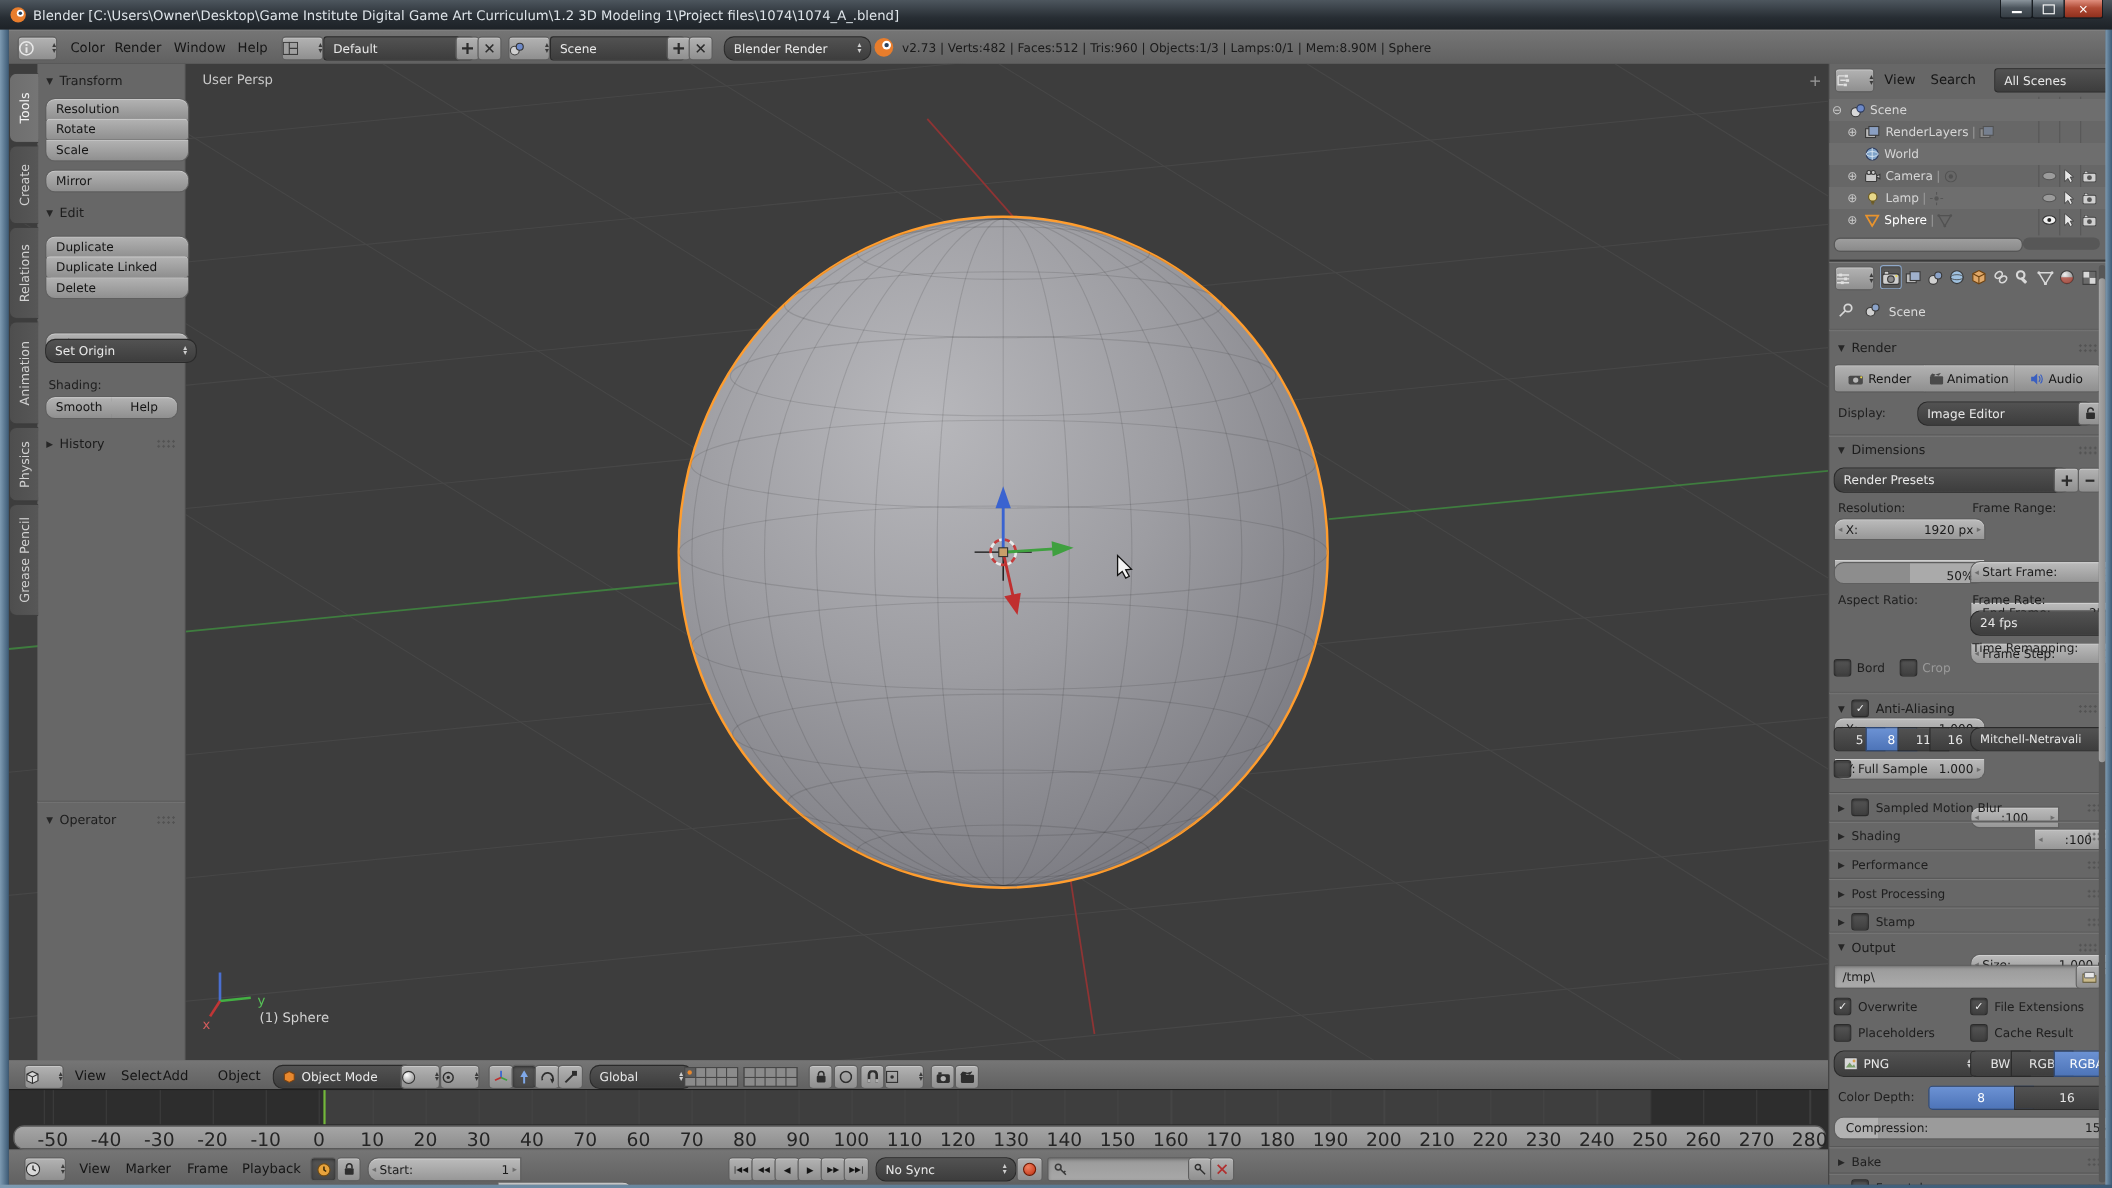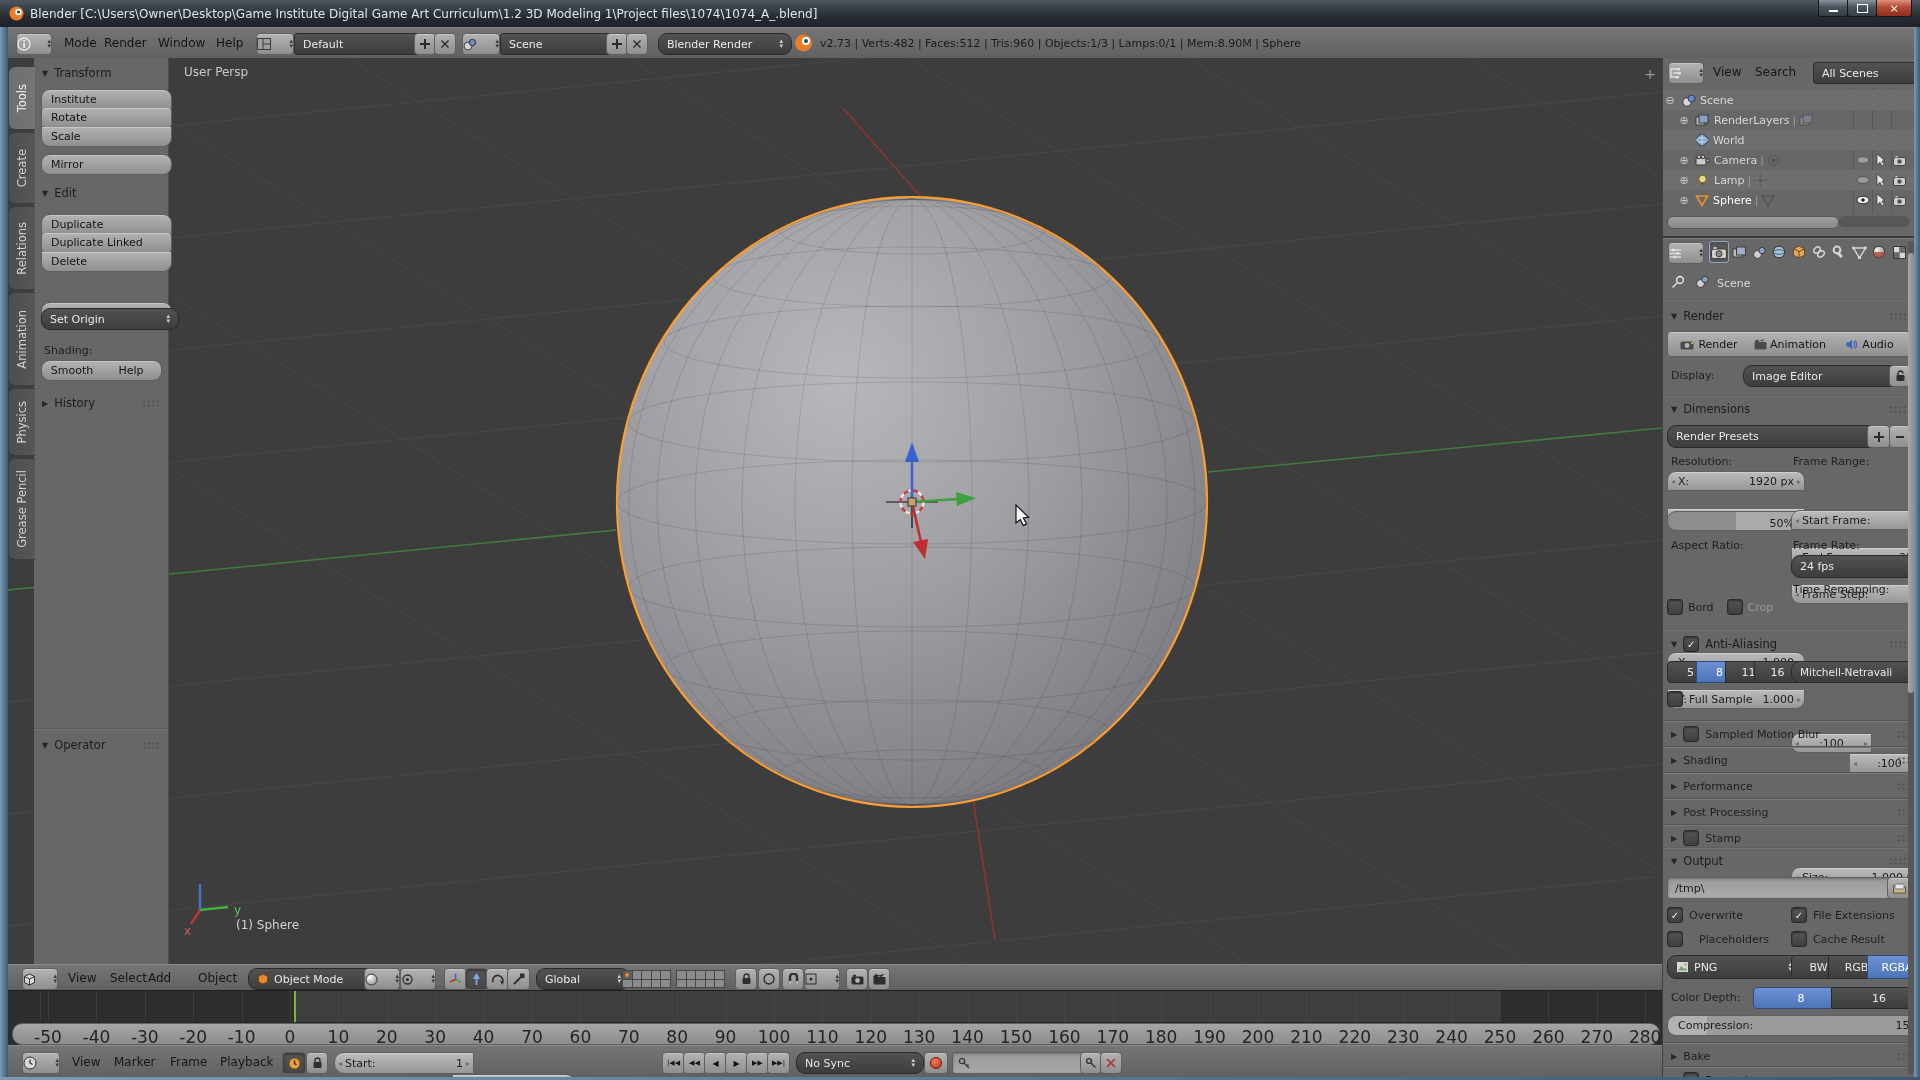--- a/index.html
+++ b/index.html
@@ -76,21 +76,21 @@
 
   <div class="abs bar" style="left:8px;top:27px;width:1906px;height:31px;">
     <div class="abs btn" style="left:8px;top:5px;width:34px;height:20px;gap:2px;">
       <svg width="14" height="14">
           <circle cx="7" cy="7" r="6" fill="none" stroke="#e8e8e8" stroke-width="1.4"></circle>
           <rect x="6.2" y="6" width="1.8" height="5" fill="#e8e8e8"></rect>
           <rect x="6.2" y="3" width="1.8" height="1.8" fill="#e8e8e8"></rect>
         </svg>
       <span class="ud udd"></span>
     </div>
-    <span class="abs menu" style="left:56px;top:8px">Mode</span>
+    <span class="abs menu" style="left:56px;top:8px">Color</span>
     <span class="abs menu" style="left:96px;top:8px">Render</span>
     <span class="abs menu" style="left:150px;top:8px">Window</span>
     <span class="abs menu" style="left:208px;top:8px">Help</span>
     <div class="abs btn" style="left:248px;top:5px;width:36px;height:20px;gap:2px;">
       <svg width="14" height="12">
           <rect x="0.5" y="0.5" width="13" height="11" fill="#9f9f9f" stroke="#3a3a3a"></rect>
           <line x1="6" y1="0" x2="6" y2="12" stroke="#3a3a3a"></line>
           <line x1="6" y1="6" x2="14" y2="6" stroke="#3a3a3a"></line>
         </svg>
       <span class="ud udd"></span>
@@ -228,21 +228,21 @@
     <span class="abs" style="left:176px;top:7px;color:#c9c9c9;font-size:12px;">User Persp</span>
     <span class="abs" style="left:228px;top:860px;color:#d2d2d2;font-size:12px;">(1) Sphere</span>
     <span class="abs" style="right:6px;top:8px;color:#9a9a9a;font-size:14px;">+</span>
 
     <div class="abs" style="left:26px;top:0;width:134px;height:906px;background:#676767;border-right:1px solid #4c4c4c;">
       <div class="abs phdr" style="left:8px;top:8px;">
           <span class="tri">▼</span>
           <span>Transform</span>
         </div>
       <div class="abs btn grp first" style="left:7px;top:31px;width:120px;height:19px;justify-content:flex-start;padding-left:9px;">
-          <span>Institute</span>
+          <span>Resolution</span>
         </div>
       <div class="abs btn grp mid" style="left:7px;top:50px;width:120px;height:19px;justify-content:flex-start;padding-left:9px;">
           <span>Rotate</span>
         </div>
       <div class="abs btn grp last" style="left:7px;top:69px;width:120px;height:19px;justify-content:flex-start;padding-left:9px;">
           <span>Scale</span>
         </div>
       <div class="abs btn" style="left:7px;top:96px;width:120px;height:19px;justify-content:flex-start;padding-left:9px;border-radius:9px;">
           <span>Mirror</span>
         </div>
@@ -985,21 +985,21 @@
           </svg>
       </div>
       <div class="abs" style="left:4px;top:668px;display:flex;align-items:center;gap:6px;">
         <span class="chk on"></span>
           <span class="lbl">Overwrite</span>
       </div>
       <div class="abs" style="left:128px;top:668px;display:flex;align-items:center;gap:6px;">
         <span class="chk on"></span>
           <span class="lbl">File Extensions</span>
       </div>
-      <div class="abs" style="left:4px;top:692px;display:flex;align-items:center;gap:16px;">
+      <div class="abs" style="left:4px;top:692px;display:flex;align-items:center;gap:6px;">
         <span class="chk"></span>
           <span class="lbl">Placeholders</span>
       </div>
       <div class="abs" style="left:128px;top:692px;display:flex;align-items:center;gap:6px;">
         <span class="chk"></span>
           <span class="lbl">Cache Result</span>
       </div>
       <div class="abs ddark" style="left:4px;top:716px;width:116px;height:22px;">
         <svg width="13" height="12">
             <rect x="0.5" y="0.5" width="12" height="11" rx="1" fill="#d8d8d8" stroke="#444"></rect>

